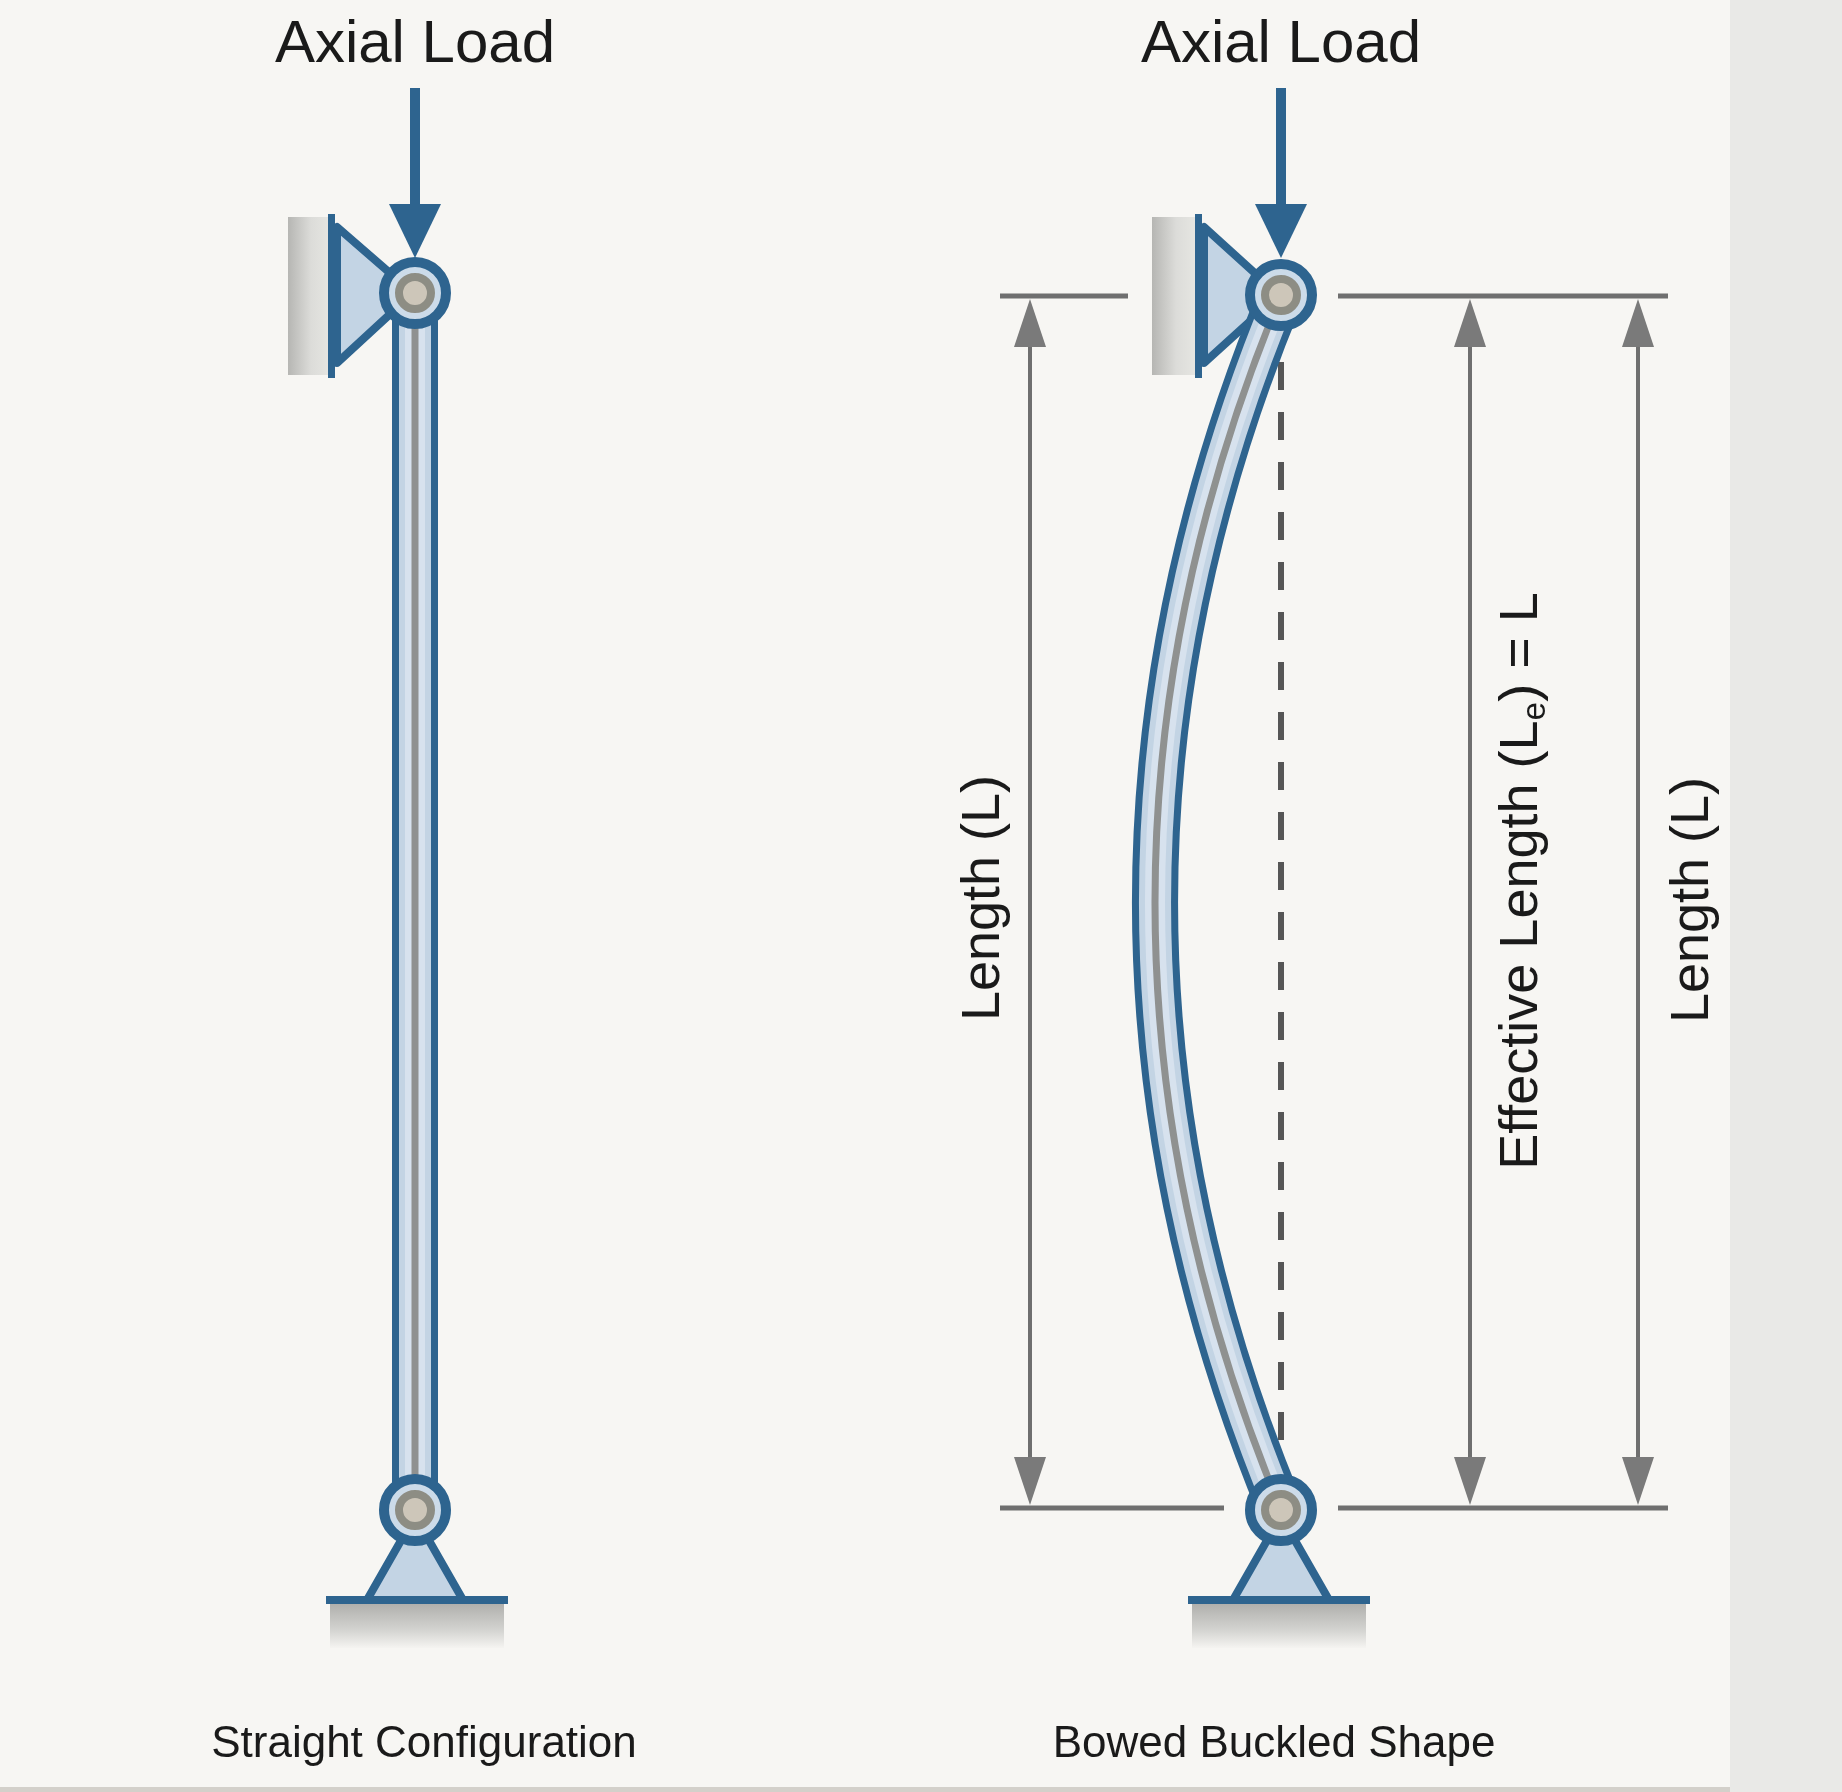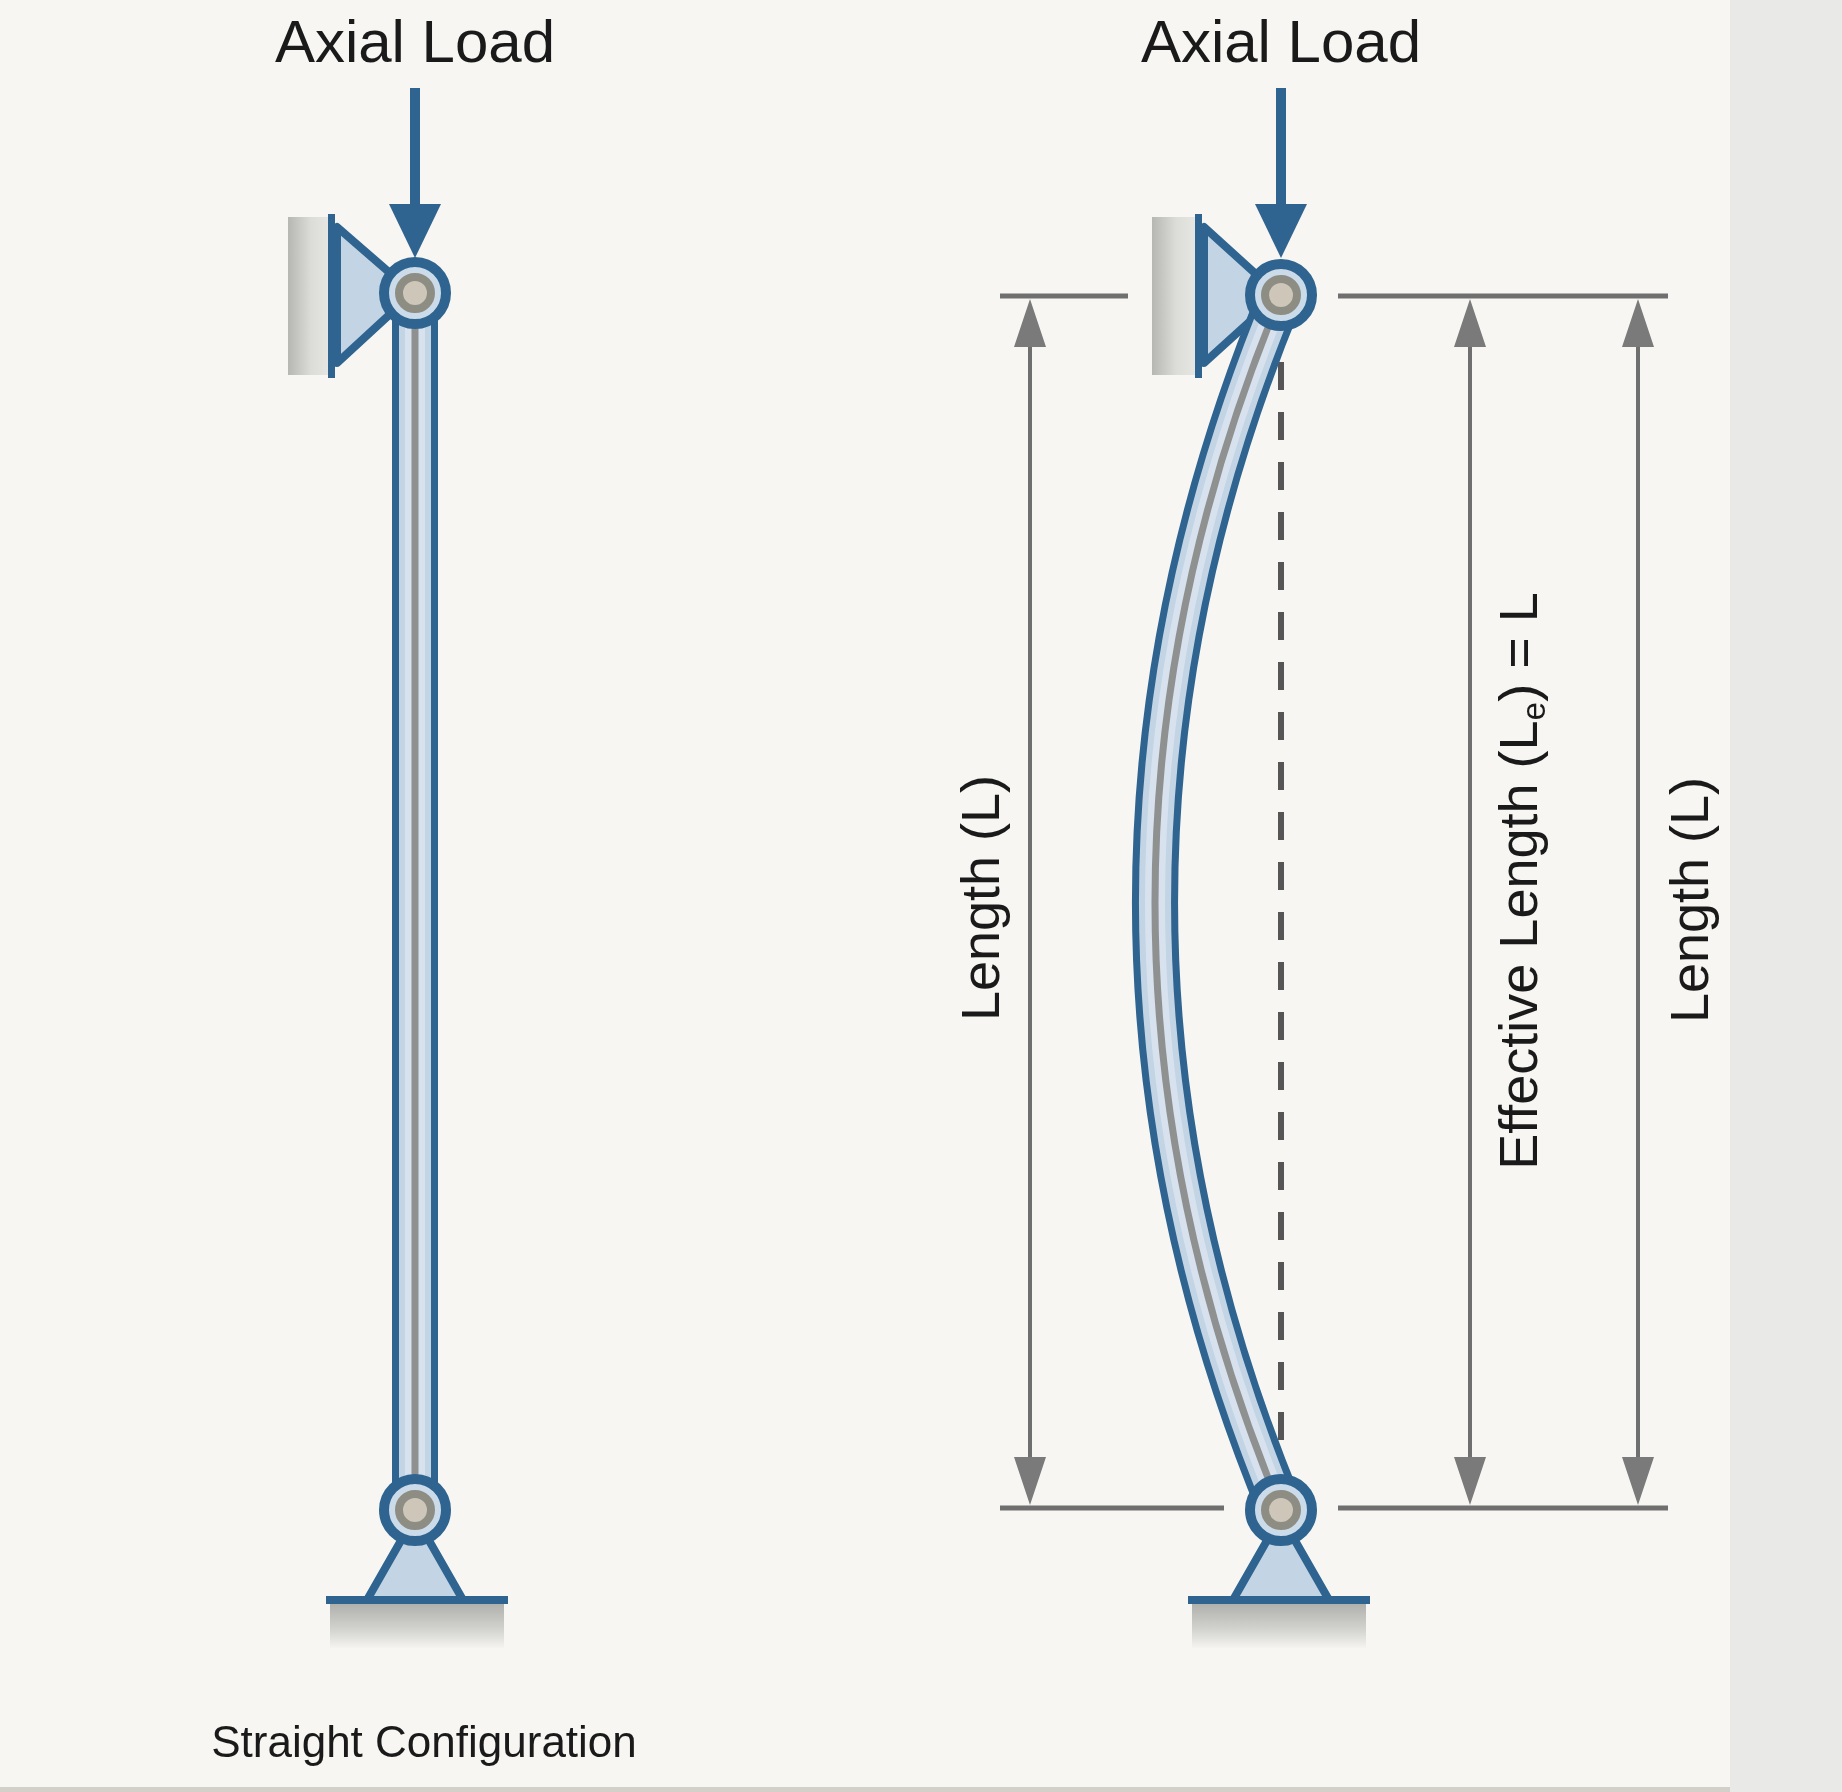--- a/index.html
+++ b/index.html
@@ -158,15 +158,16 @@
   <div class="label dim-label" style="left:980px; top:898px;">Length (L)</div>
 
   <div class="label dim-label" style="left:1521px; top:881px;">
     <span>Effective Length (L</span><span class="sub">e</span><span>) = L</span>
   </div>
 
   <div class="label dim-label" style="left:1689px; top:900px;">Length (L)</div>
 
   <div class="label caption" style="left:424px; top:1742px;">Straight Configuration</div>
 
+  <div class="label caption" style="left:1274px; top:1742px;">Bowed Buckled Shape</div>
 
   <div class="bottom-strip"></div>
 </div>
 
 </body></html>

